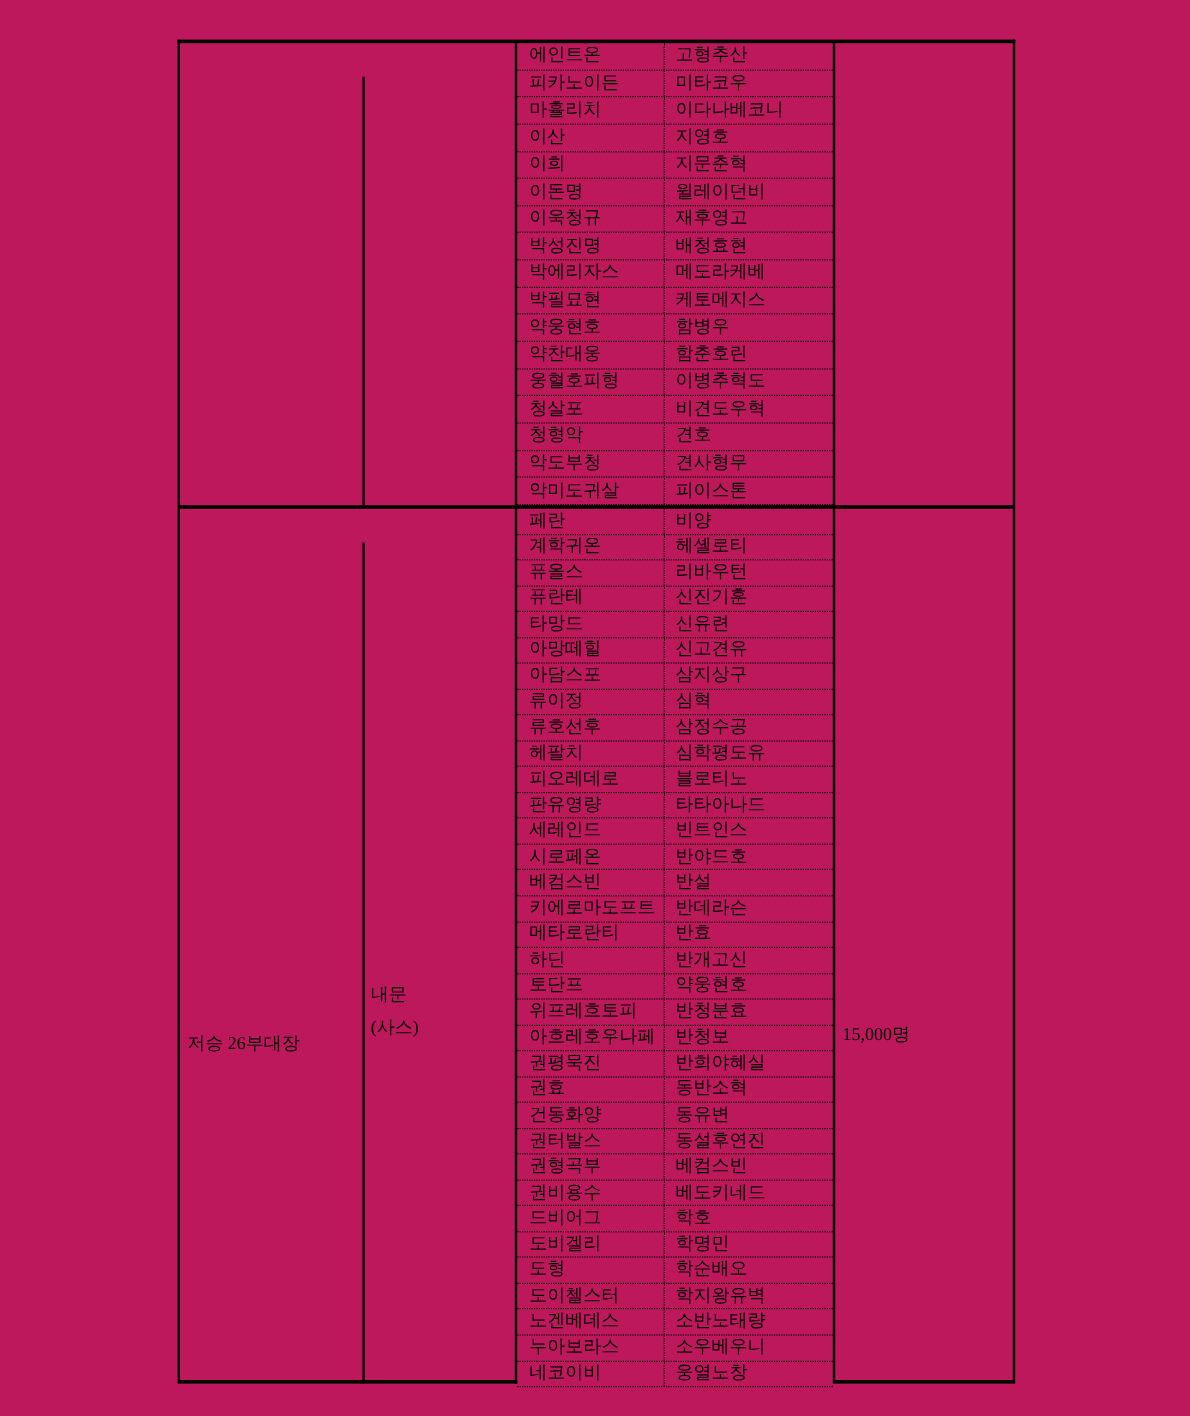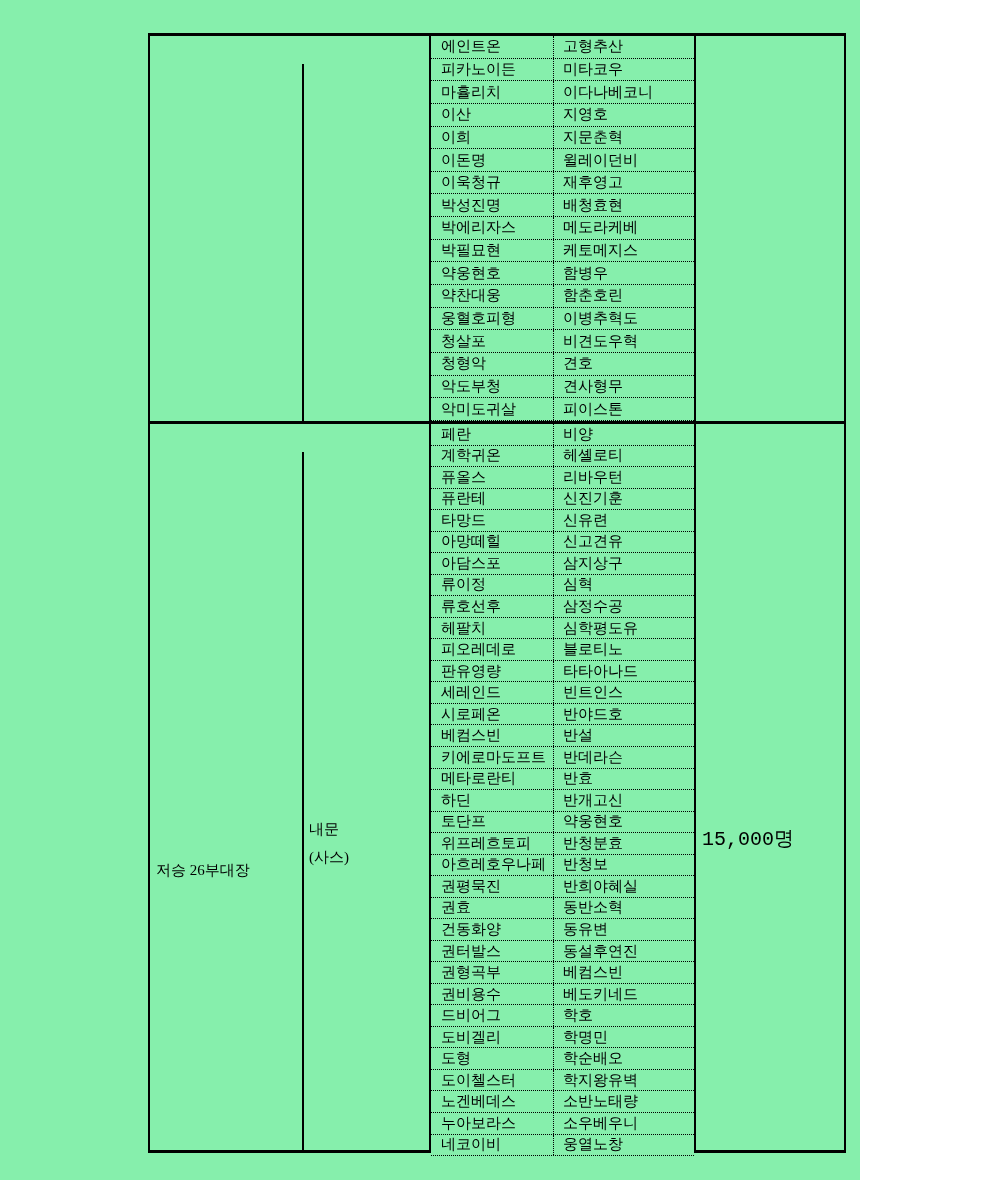--- a/index.html
+++ b/index.html
@@ -4,23 +4,23 @@
 <style>
   html, body {
     margin: 0;
     padding: 0;
     background: #ffffff;
     font-family: "Liberation Serif", "DejaVu Serif", serif;
     color: #000000;
   }
   .page {
     position: relative;
-    width: 860px;
+    width: 992px;
     height: 1180px;
-    background: #86efac;
+    background: #be185d;
     overflow: hidden;
   }
   .doc-table {
     position: absolute;
     left: 148px;
     top: 33px;
     width: 698px;
     box-sizing: border-box;
     border-top: 3px solid #000;
     border-left: 2px solid #000;
@@ -110,25 +110,24 @@
     position: absolute;
     left: 5px;
     top: 391px;
     font-size: 15px;
     line-height: 28px;
     white-space: nowrap;
   }
   .count-label {
     position: absolute;
     left: 6px;
-    top: 406px;
-    font-size: 20px;
+    top: 432px;
+    font-size: 15px;
     line-height: 1;
     white-space: nowrap;
-    font-family: Liberation Mono, monospace;
   }
 </style>
 </head>
 <body>
 
 <div class="page">
   <div class="doc-table">
 
     <div class="section section-1">
       <div class="cell col-commander">

